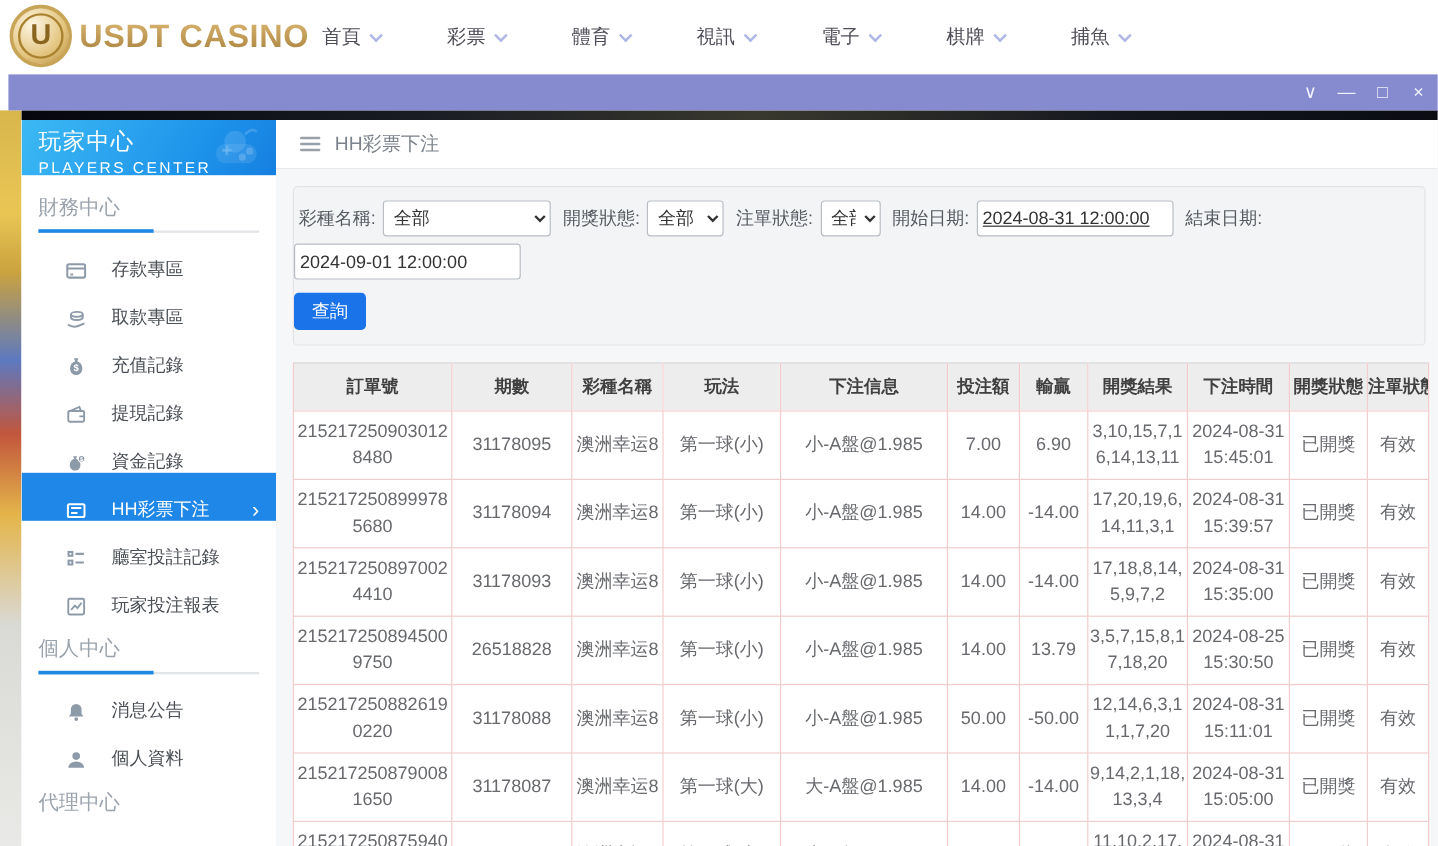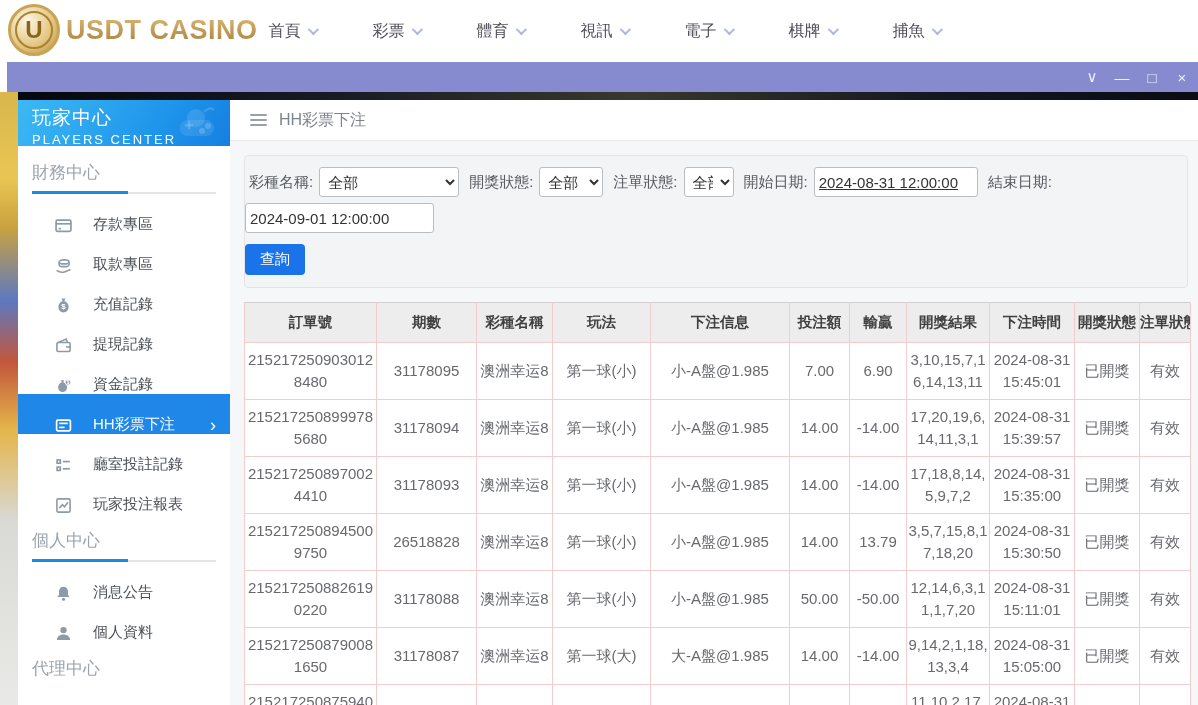--- a/index.html
+++ b/index.html
@@ -371,21 +371,21 @@
           </tr>
           <tr>
             <td>2152172508945009750</td>
             <td>26518828</td>
             <td>澳洲幸运8</td>
             <td>第一球(小)</td>
             <td>小-A盤@1.985</td>
             <td>14.00</td>
             <td>13.79</td>
             <td>3,5,7,15,8,17,18,20</td>
-            <td>2024-08-31 15:30:50</td>
+            <td>2024-08-25 15:30:50</td>
             <td>已開獎</td>
             <td>有效</td>
           </tr>
           <tr>
             <td>2152172508826190220</td>
             <td>31178088</td>
             <td>澳洲幸运8</td>
             <td>第一球(小)</td>
             <td>小-A盤@1.985</td>
             <td>50.00</td>

